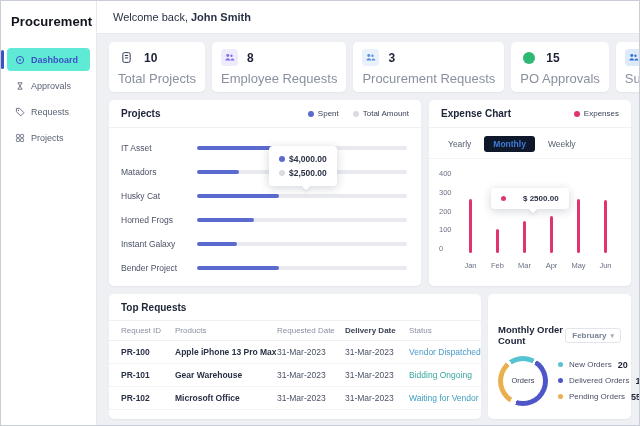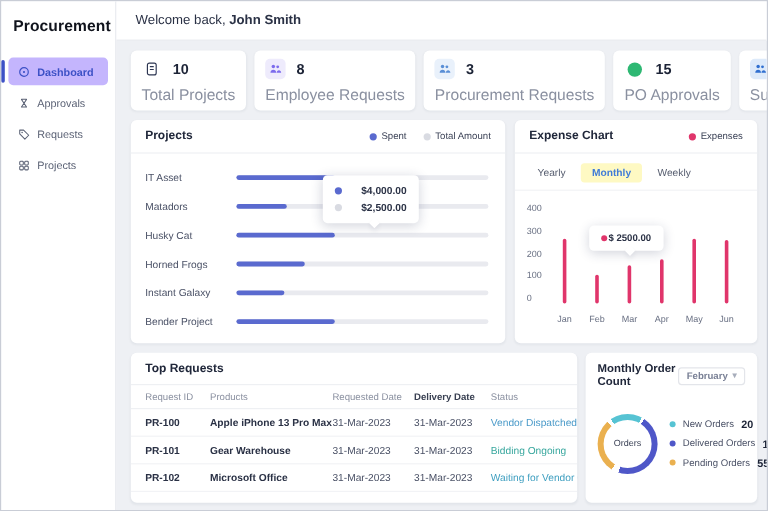--- a/index.html
+++ b/index.html
@@ -3,21 +3,21 @@
 <meta charset="utf-8">
 <style>
   * { box-sizing: border-box; margin: 0; padding: 0; }
   body { margin: 0; font-family: "Liberation Sans", sans-serif; background: #e6e8ec; }
   .window { width: 640px; height: 426px; display: flex; border: 1px solid #c9cdd6; background: #eef0f4; overflow: hidden; }
 
   
   .sidebar { width: 96px; background: #fff; border-right: 1px solid #e7e9ee; flex-shrink: 0; }
   .sidebar-title { font-size: 13px; font-weight: 700; color: #10131c; padding: 13px 10px 16px 10px; letter-spacing: .1px; }
   .side-item { display: flex; align-items: center; gap: 6px; padding: 6px 7px; margin: 3px 6px; border-radius: 4px; font-size: 9px; color: #5b6275; position: relative; cursor: pointer; }
-  .side-item.active { background: #c4b5fd; color: #3d51c6; font-weight: 700; }
+  .side-item.active { background: #5eead4; color: #3d51c6; font-weight: 700; }
   .side-item.active::before { content: ''; position: absolute; left: -6px; top: 2px; bottom: 2px; width: 3px; background: #3d51c6; border-radius: 2px; }
   .side-icon { display: inline-flex; width: 11px; height: 11px; align-items: center; justify-content: center; }
 
   
   .main { flex: 1; display: flex; flex-direction: column; min-width: 0; }
   .topbar { height: 33px; background: #fff; border-bottom: 1px solid #e7e9ee; display: flex; align-items: center; padding-left: 16px; font-size: 11px; color: #2a3145; flex-shrink: 0; }
   .topbar b { margin-left: 3px; }
   .content { flex: 1; padding: 8px 8px 6px 12px; display: flex; flex-direction: column; gap: 8px; overflow: hidden; }
 
   
@@ -40,51 +40,51 @@
   .mid-row { display: flex; gap: 8px; height: 186px; flex-shrink: 0; }
   .projects-panel { width: 312px; position: relative; flex-shrink: 0; }
   .proj-rows { padding: 8px 14px 6px 12px; }
   .proj-row { display: flex; align-items: center; height: 24px; }
   .proj-label { width: 76px; font-size: 8.5px; color: #4a5166; flex-shrink: 0; }
   .proj-track { flex: 1; height: 4px; background: #e9eaef; border-radius: 3px; }
   .proj-fill { height: 4px; background: #5a6acf; border-radius: 3px; }
   .tooltip { position: absolute; background: #fff; border-radius: 4px; box-shadow: 0 2px 10px rgba(30,40,80,.2); padding: 6px 10px; z-index: 3; }
   .tooltip::after { content: ''; position: absolute; left: 50%; bottom: -3px; width: 6px; height: 6px; background: #fff; transform: rotate(45deg); box-shadow: 2px 2px 4px rgba(30,40,80,.08); }
   .proj-tooltip { left: 160px; top: 46px; }
-  .pt-row { display: flex; align-items: center; gap: 16px; font-size: 8.5px; font-weight: 700; color: #2a3145; padding: 2px 0; }
+  .pt-row { display: flex; align-items: center; gap: 4px; font-size: 8.5px; font-weight: 700; color: #2a3145; padding: 2px 0; }
 
   
   .expense-panel { flex: 1; position: relative; display: flex; flex-direction: column; }
   .tabs { display: flex; gap: 4px; padding: 8px 12px 6px 10px; border-bottom: 1px solid #f2f3f6; }
   .tab { font-size: 8.5px; color: #555c6e; padding: 3px 9px; border-radius: 3px; cursor: pointer; }
-  .tab.active { color: #3f7bd8; background: #fef9c3; font-weight: 700; }
+  .tab.active { color: #3f7bd8; background: #0f172a; font-weight: 700; }
   .exp-chart { display: flex; margin: 10px 12px 0 10px; flex: 1; }
   .exp-yaxis { width: 18px; height: 84px; display: flex; flex-direction: column; justify-content: space-between; align-items: flex-start; font-size: 7.5px; color: #6a7184; }
   .exp-plot { flex: 1; display: flex; justify-content: space-around; }
   .exp-col { height: 84px; position: relative; display: flex; flex-direction: column; align-items: center; justify-content: flex-end; width: 20px; }
   .exp-bar { width: 3px; border-radius: 2px; background: #e0356b; }
   .exp-month { position: absolute; top: 92px; font-size: 7.5px; color: #6a7184; }
-  .exp-tooltip { left: 62px; top: 88px; display: flex; align-items: center; gap: 1px; font-size: 8px; font-weight: 700; color: #2a3145; }
+  .exp-tooltip { left: 62px; top: 88px; display: flex; align-items: center; gap: 17px; font-size: 8px; font-weight: 700; color: #2a3145; }
 
   
   .bottom-row { display: flex; gap: 7px; flex: 1; min-height: 0; }
   .table-panel { width: 372px; flex-shrink: 0; overflow: hidden; }
   .table-title { padding: 8px 12px 7px 12px; border-bottom: 1px solid #eef0f3; font-size: 10px; font-weight: 700; color: #20273a; }
   .trow { display: grid; grid-template-columns: 46px 94px 60px 56px 1fr; gap: 1px 8px; padding: 6px 6px 6px 12px; align-items: center; }
   .thead { font-size: 8px; color: #8a90a0; border-bottom: 1px solid #eef0f3; padding-top: 5px; padding-bottom: 5px; }
   .thead .dark { color: #394052; font-weight: 700; }
   .tbody-row { font-size: 8.5px; border-bottom: 1px solid #f2f3f6; }
   .cell-id { color: #2a3145; font-weight: 600; }
   .cell-product { color: #2a3145; font-weight: 600; white-space: nowrap; }
   .cell-date { color: #4a5166; }
   .cell-status { white-space: nowrap; cursor: pointer; }
 
   
   .orders-panel { flex: 1; padding: 8px 10px; display: flex; flex-direction: column; min-width: 0; }
-  .orders-head { display: flex; justify-content: space-between; align-items: center; }
+  .orders-head { display: flex; justify-content: space-between; align-items: center; margin-top: 22px; }
   .orders-title { font-size: 9.5px; font-weight: 700; color: #20273a; }
   .select { display: flex; align-items: center; gap: 4px; border: 1px solid #e3e5ea; border-radius: 3px; padding: 2px 6px; font-size: 8px; color: #7a8196; cursor: pointer; background: #fff; font-weight: bold; }
   .chev { font-size: 7px; color: #a7adbb; line-height: 1; }
   .orders-body { display: flex; align-items: center; gap: 10px; flex: 1; margin-top: 4px; }
   .donut { width: 50px; height: 50px; border-radius: 50%; position: relative; flex-shrink: 0; cursor: pointer;
     background: conic-gradient(from 0deg, #56c3d3 0deg 28deg, #fff 28deg 34deg, #4f57c8 34deg 198deg, #fff 198deg 212deg, #eab04f 212deg 318deg, #fff 318deg 326deg, #56c3d3 326deg 360deg); }
   .donut::before { content: ''; position: absolute; inset: 5px; background: #fff; border-radius: 50%; }
   .donut-label { position: absolute; inset: 0; display: flex; align-items: center; justify-content: center; font-size: 7.5px; color: #3c4357; z-index: 1; }
   .orders-legend { flex: 1; min-width: 0; }
   .ol-row { display: flex; align-items: center; gap: 6px; margin: 6px 0; }

